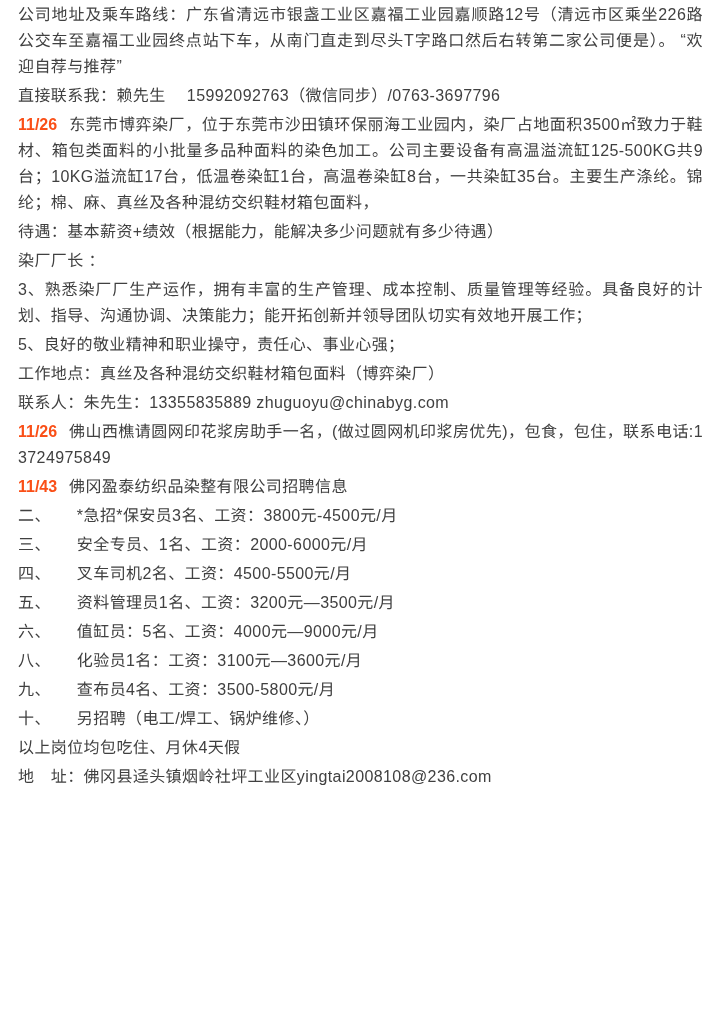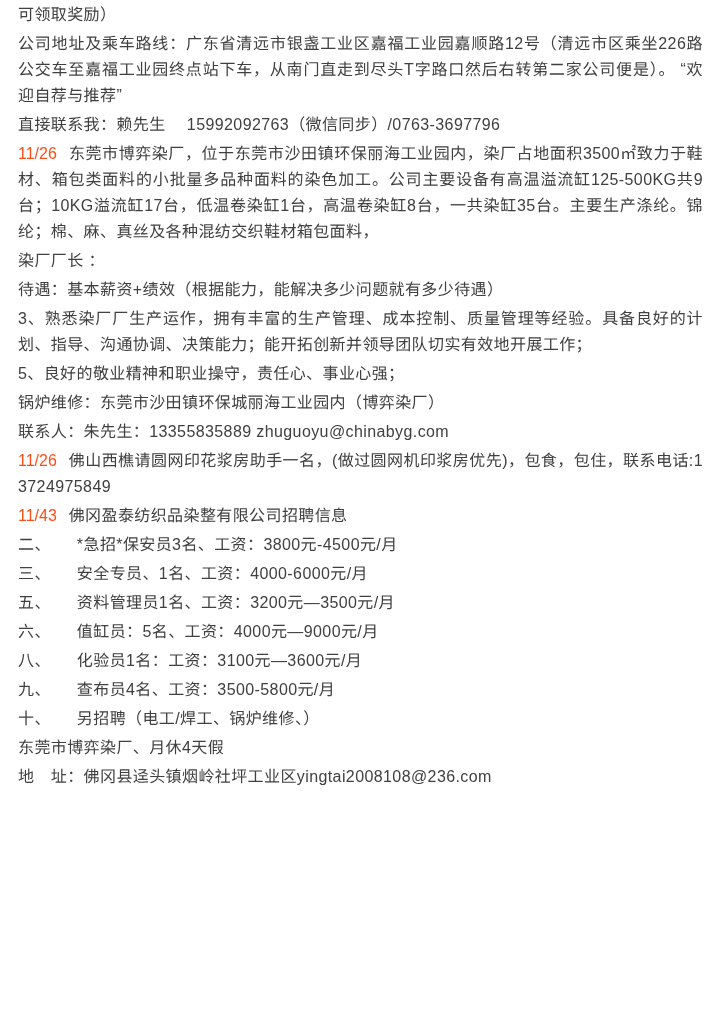--- a/index.html
+++ b/index.html
@@ -23,39 +23,34 @@
   .para{
     margin:0 0 3px 0;
     line-height:26px;
     text-align:justify;
     letter-spacing:0.4px;
     word-break:break-all;
   }
   .para.bold{font-weight:400;}
   .date{
     color:var(--date-color);
-    font-weight:400;
+    font-weight:700;
     margin-right:7px;
     letter-spacing:0;
   }
   .num{
     display:inline-block;
     min-width:54px;
   }
 </style>
 </head>
 <body>
 
 <main class="article">
 
-    <p class="para">
-      
-      
-      <span class="txt">可领取奖励）</span>
-    </p>
 
     <p class="para">
       
       
       <span class="txt">公司地址及乘车路线：广东省清远市银盏工业区嘉福工业园嘉顺路12号（清远市区乘坐226路公交车至嘉福工业园终点站下车，从南门直走到尽头T字路口然后右转第二家公司便是）。 “欢迎自荐与推荐”</span>
     </p>
 
     <p class="para bold">
       
       
@@ -65,47 +60,47 @@
     <p class="para">
       <strong class="date">11/26</strong>
       
       <span class="txt">东莞市博弈染厂，位于东莞市沙田镇环保丽海工业园内，染厂占地面积3500㎡致力于鞋材、箱包类面料的小批量多品种面料的染色加工。公司主要设备有高温溢流缸125-500KG共9台；10KG溢流缸17台，低温卷染缸1台，高温卷染缸8台，一共染缸35台。主要生产涤纶。锦纶；棉、麻、真丝及各种混纺交织鞋材箱包面料，</span>
     </p>
 
 
     <p class="para">
       
       
-      <span class="txt">染厂厂长 ：</span>
+      <span class="txt">待遇：基本薪资+绩效（根据能力，能解决多少问题就有多少待遇）</span>
     </p>
 
     <p class="para">
       
       
-      <span class="txt">待遇：基本薪资+绩效（根据能力，能解决多少问题就有多少待遇）</span>
+      <span class="txt">染厂厂长 ：</span>
     </p>
 
 
 
     <p class="para">
       
       
       <span class="txt">3、熟悉染厂厂生产运作，拥有丰富的生产管理、成本控制、质量管理等经验。具备良好的计划、指导、沟通协调、决策能力；能开拓创新并领导团队切实有效地开展工作；</span>
     </p>
 
     <p class="para">
       
       
       <span class="txt">5、良好的敬业精神和职业操守，责任心、事业心强；</span>
     </p>
 
     <p class="para">
       
       
-      <span class="txt">锅炉维修：东莞市沙田镇环保城丽海工业园内（博弈染厂）</span>
+      <span class="txt">工作地点：真丝及各种混纺交织鞋材箱包面料（博弈染厂）</span>
     </p>
 
     <p class="para">
       
       
       <span class="txt">联系人：朱先生：13355835889  zhuguoyu@chinabyg.com</span>
     </p>
 
     <p class="para">
       <strong class="date">11/26</strong>
@@ -122,23 +117,28 @@
 
     <p class="para">
       
       <span class="num">二、</span>
       <span class="txt">*急招*保安员3名、工资：3800元-4500元/月</span>
     </p>
 
     <p class="para">
       
       <span class="num">三、</span>
-      <span class="txt">安全专员、1名、工资：4000-6000元/月</span>
+      <span class="txt">安全专员、1名、工资：2000-6000元/月</span>
     </p>
 
+    <p class="para">
+      
+      <span class="num">四、</span>
+      <span class="txt">叉车司机2名、工资：4500-5500元/月</span>
+    </p>
 
     <p class="para">
       
       <span class="num">五、</span>
       <span class="txt">资料管理员1名、工资：3200元—3500元/月</span>
     </p>
 
     <p class="para">
       
       <span class="num">六、</span>
@@ -160,21 +160,21 @@
 
     <p class="para">
       
       <span class="num">十、</span>
       <span class="txt">另招聘（电工/焊工、锅炉维修、）</span>
     </p>
 
     <p class="para">
       
       
-      <span class="txt">东莞市博弈染厂、月休4天假</span>
+      <span class="txt">以上岗位均包吃住、月休4天假</span>
     </p>
 
     <p class="para">
       
       
       <span class="txt">地　址：佛冈县迳头镇烟岭社坪工业区yingtai2008108@236.com</span>
     </p>
 
     <p class="para">
       

